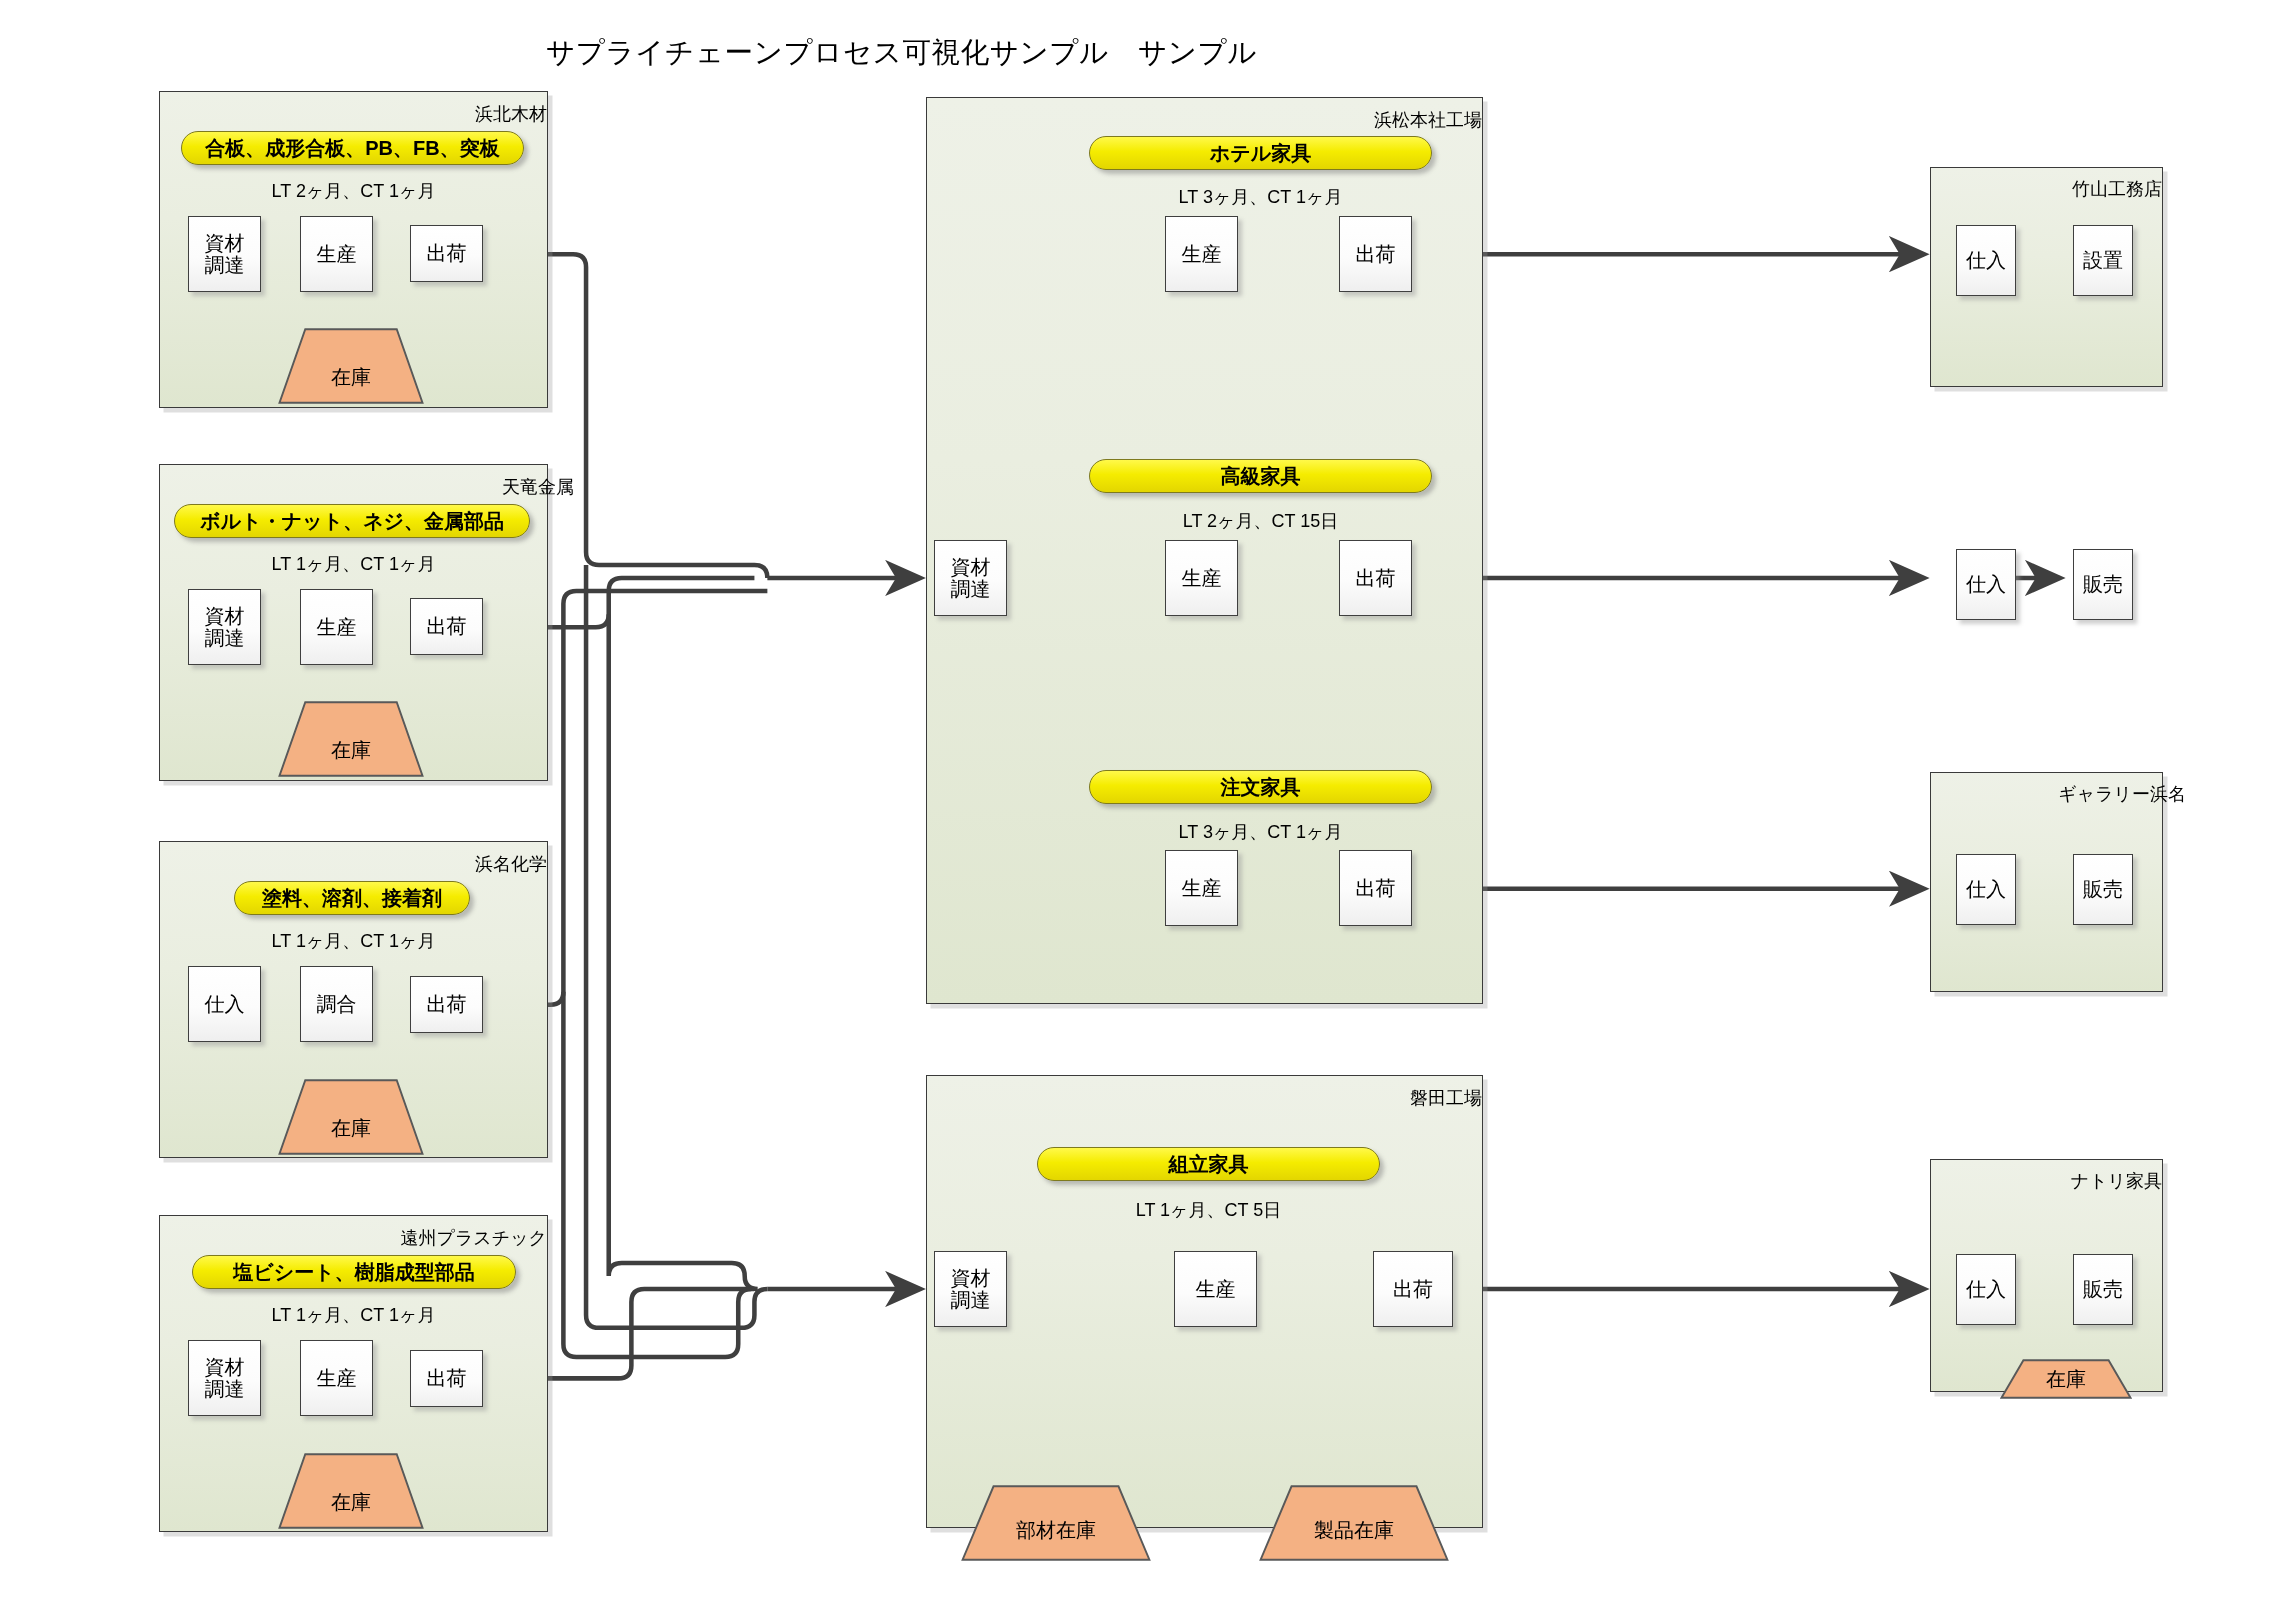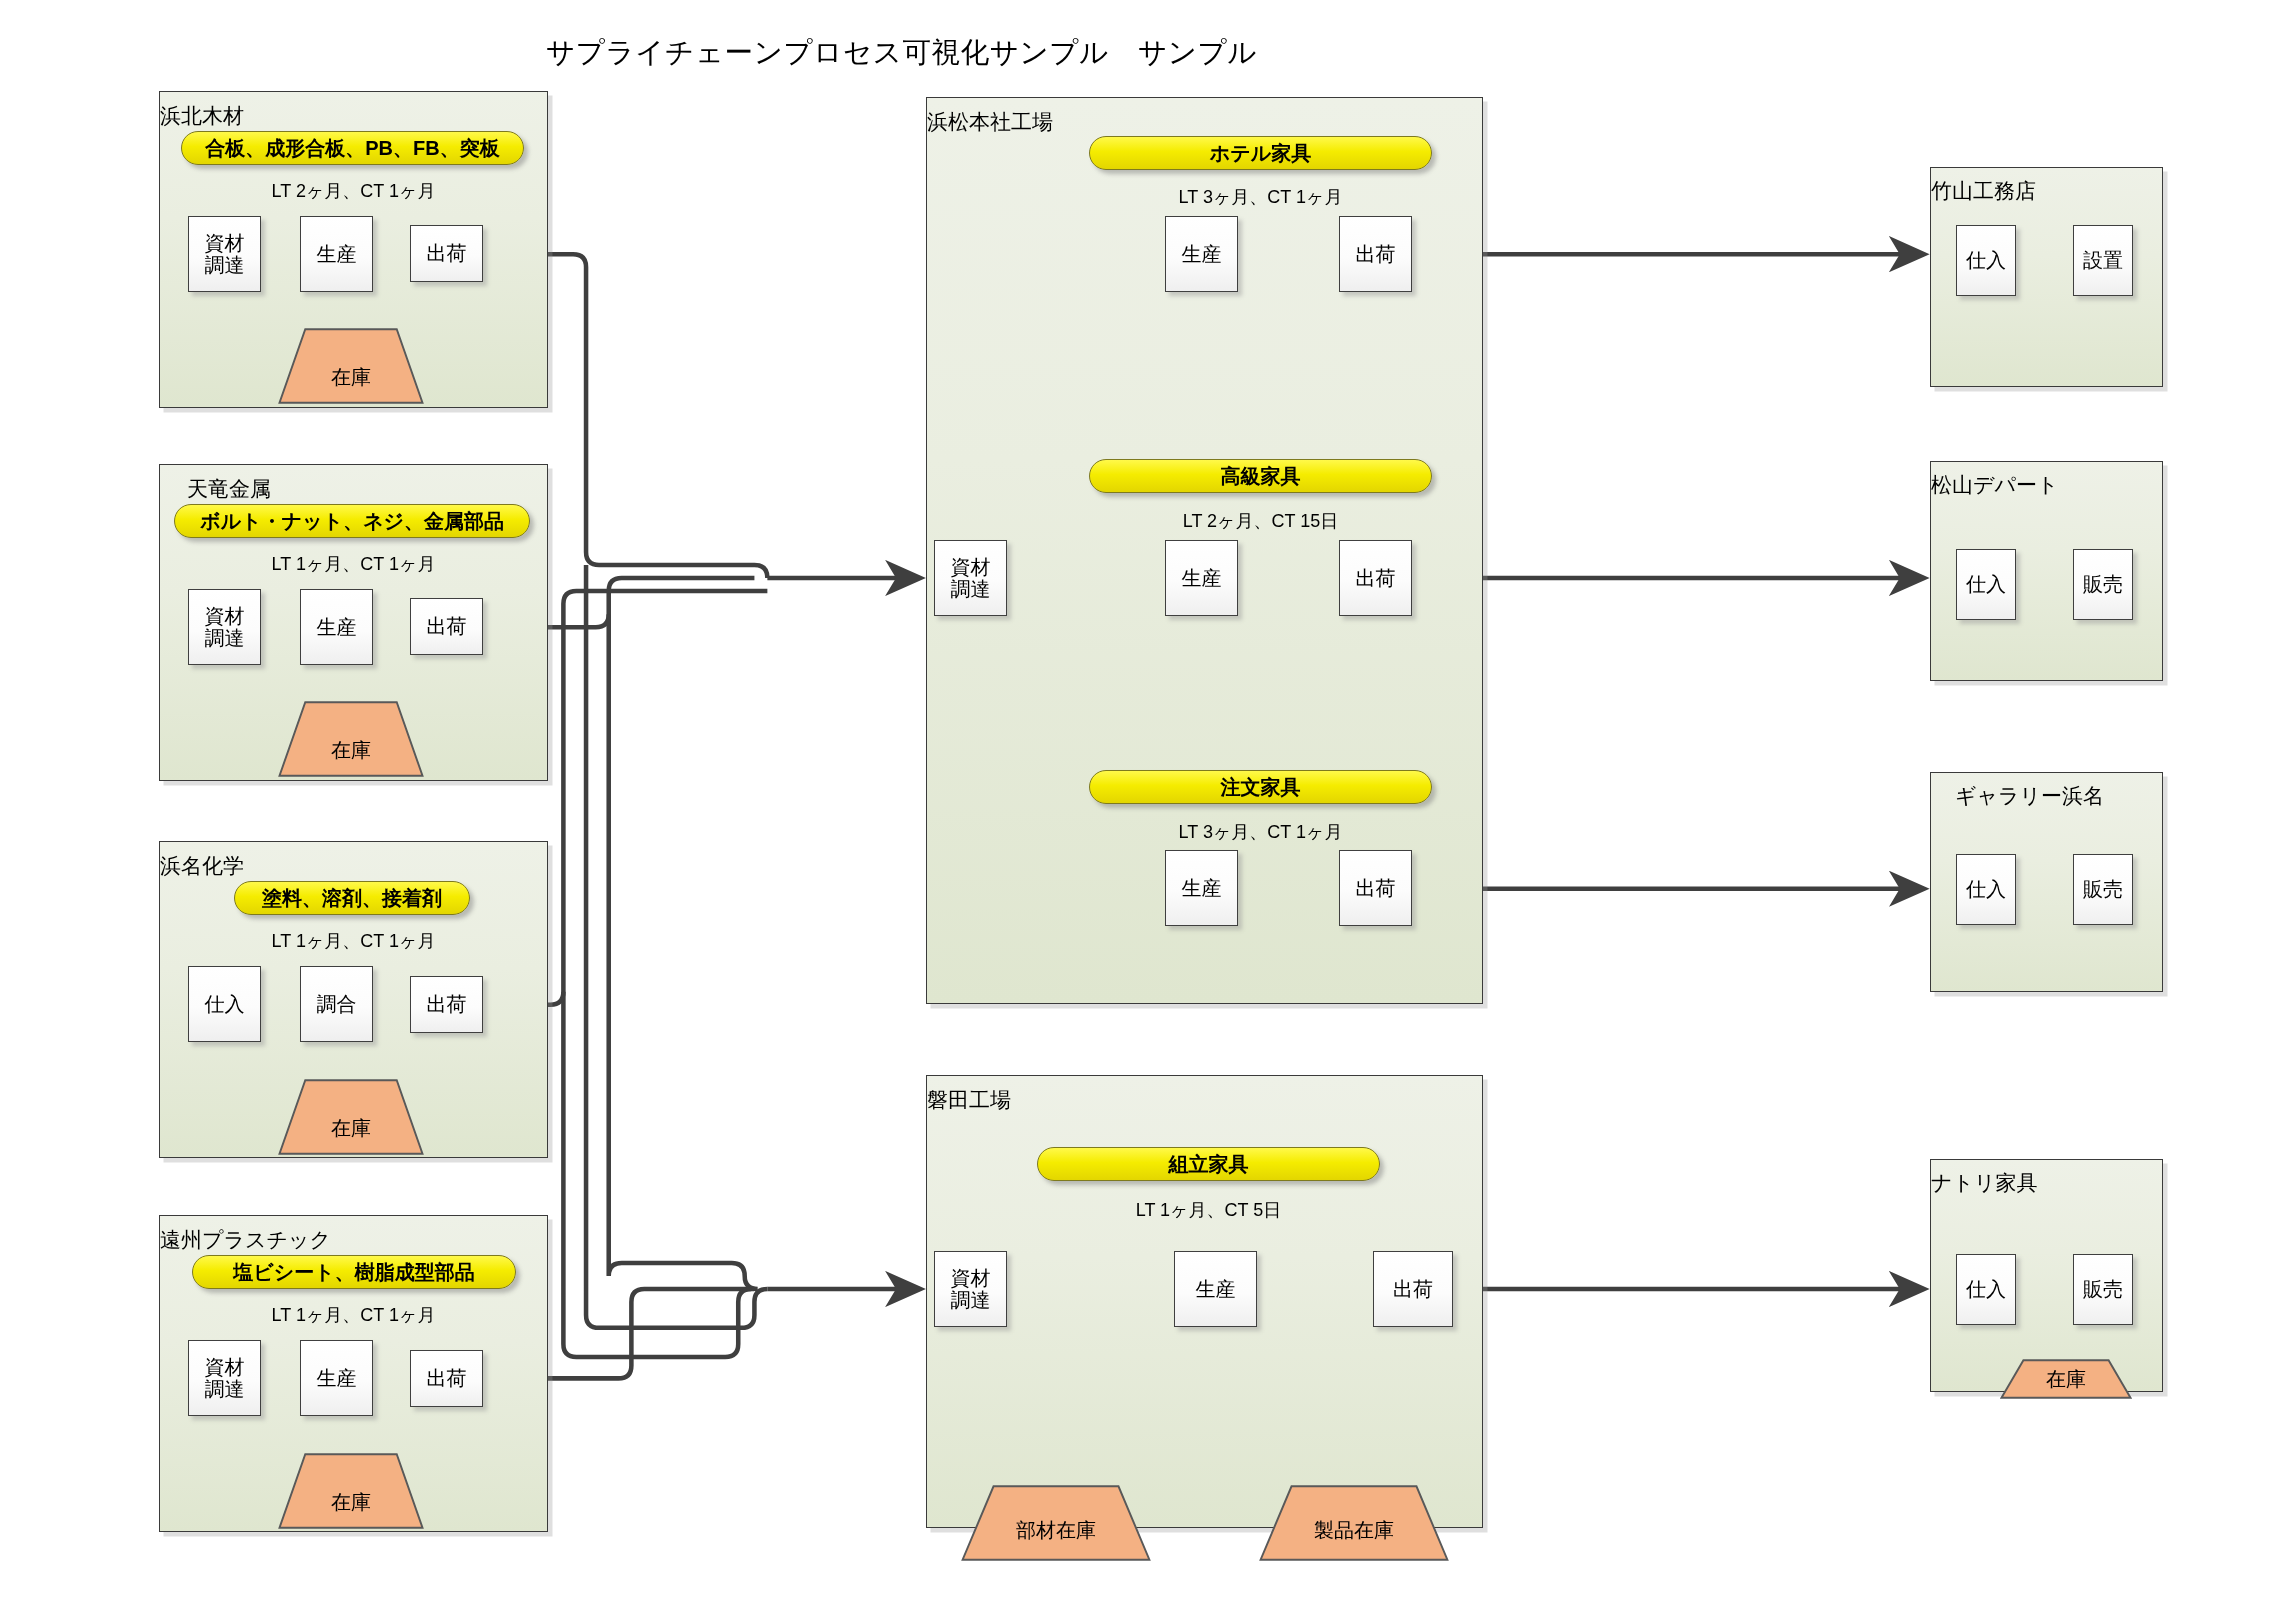--- a/index.html
+++ b/index.html
@@ -18,22 +18,22 @@
 
   
   .org{
     position:absolute;
     border:1.9px solid #3A3A3A;
     background:linear-gradient(to bottom,#EEF1E7 0%,#EAEEE0 40%,#DFE6CF 100%);
     box-shadow:4.5px 4.5px 0 rgba(150,150,150,.30);
     box-sizing:border-box;
   }
   .org-title{
-    position:absolute;left:0;width:100%;text-align:left;
-    font-size:21px;color:#000;
+    position:absolute;left:0;width:100%;text-align:right;
+    font-size:18px;color:#000;
   }
 
   
   .pill{
     position:absolute;
     border:1.3px solid #7E7A1E;
     border-radius:647px;
     background:linear-gradient(to bottom,#FFF94A 0%,#F5EC00 45%,#E3D600 100%);
     box-shadow:3.9px 3.9px 4.5px rgba(120,120,120,.45);
     display:flex;align-items:center;justify-content:center;
@@ -308,23 +308,20 @@
   <div class="org" style="left:1930px;top:167px;width:233px;height:220px;">
     <div class="org-title" style="top:9px;">竹山工務店</div>
   </div>
   <div class="pbox" style="left:1956px;top:225px;width:60px;height:71px;">
     <span>仕入</span>
   </div>
   <div class="pbox" style="left:2073px;top:225px;width:60px;height:71px;">
     <span>設置</span>
   </div>
 
-  <div class="org" style="left:1930px;top:461px;width:233px;height:220px;">
-    <div class="org-title" style="top:9px;">松山デパート</div>
-  </div>
   <div class="pbox" style="left:1956px;top:549px;width:60px;height:71px;">
     <span>仕入</span>
   </div>
   <div class="pbox" style="left:2073px;top:549px;width:60px;height:71px;">
     <span>販売</span>
   </div>
 
   <div class="org" style="left:1930px;top:772px;width:233px;height:220px;">
     <div class="org-title" style="top:9px;padding-left:24px;">ギャラリー浜名</div>
   </div>

